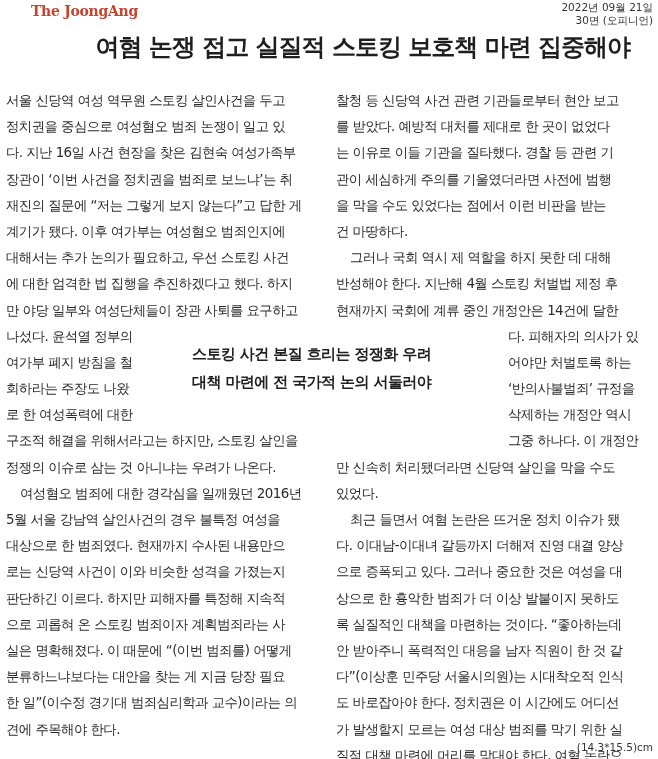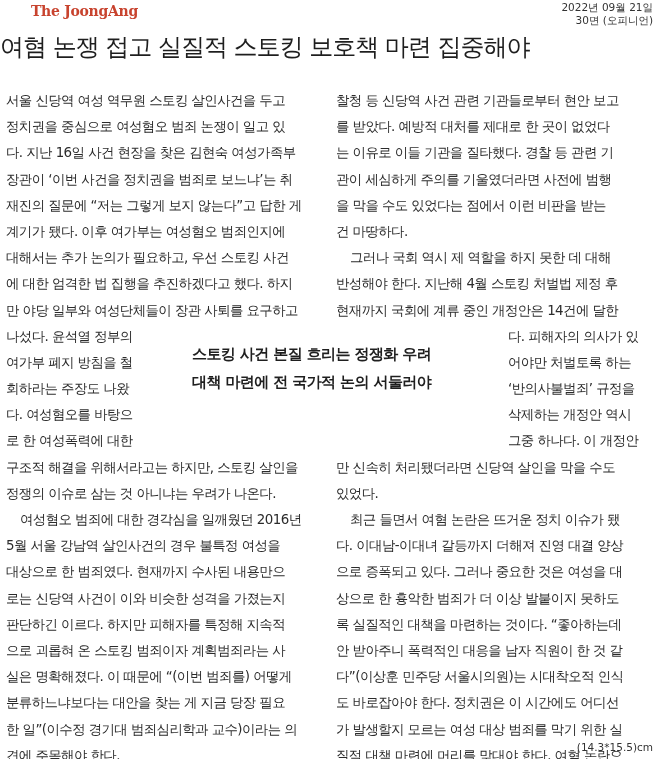--- a/index.html
+++ b/index.html
@@ -1,22 +1,22 @@
 <!DOCTYPE html>
 <html><head>
 <meta charset="utf-8">
 <style>
   html, body { margin:0; padding:0; background:#ffffff; }
   body { width:658px; height:759px; position:relative; overflow:hidden;
          font-family:"DejaVu Sans","Liberation Sans",sans-serif; color:#2a2a2a; }
   .logo { position:absolute; left:5px; top:3px; font-family:"DejaVu Serif","Liberation Serif",serif;
           font-weight:bold; font-size:14px; color:#c8432e; letter-spacing:-0.3px;margin-left:26px; }
   .meta { position:absolute; right:5px; top:1px; text-align:right; font-size:10.5px; line-height:13px; color:#333; }
-  .headline { position:absolute; left:0; top:30px; width:630px; text-align:left;
-              font-size:24px; font-weight:normal; color:#1e1e1e; letter-spacing:-1px; line-height:34px;
+  .headline { position:absolute; left:0; top:30px; width:630px; text-align:right;
+              font-size:24px; font-weight:bold; color:#1e1e1e; letter-spacing:-1px; line-height:34px;
               font-family:"DejaVu Sans","Liberation Sans",sans-serif; }
   .col { position:absolute; font-size:13.4px; letter-spacing:-0.55px; color:#2b2b2b; }
   .line { height:26.2px; line-height:26.2px; white-space:nowrap; overflow:hidden; }
   .line.indent { padding-left:14px; }
   #col-left { left:6px; top:88px; width:316px; }
   #col-right { left:336px; top:88px; width:318px; }
   .short-r { text-align:right; }
   .pullquote { position:absolute; left:192px; top:340px; width:300px; text-align:left;
                font-size:15px; font-weight:bold; letter-spacing:-0.6px; color:#1f1f1f; line-height:28px;
                font-family:"DejaVu Serif","Liberation Serif",serif; }
@@ -39,21 +39,20 @@
   <div class="line">다. 지난 16일 사건 현장을 찾은 김현숙 여성가족부</div>
   <div class="line">장관이 ‘이번 사건을 정치권을 범죄로 보느냐’는 취</div>
   <div class="line">재진의 질문에 “저는 그렇게 보지 않는다”고 답한 게</div>
   <div class="line">계기가 됐다. 이후 여가부는 여성혐오 범죄인지에</div>
   <div class="line">대해서는 추가 논의가 필요하고, 우선 스토킹 사건</div>
   <div class="line">에 대한 엄격한 법 집행을 추진하겠다고 했다. 하지</div>
   <div class="line">만 야당 일부와 여성단체들이 장관 사퇴를 요구하고</div>
   <div class="line">나섰다. 윤석열 정부의</div>
   <div class="line">여가부 폐지 방침을 철</div>
   <div class="line">회하라는 주장도 나왔</div>
-  <div class="line">다. 여성혐오를 바탕으</div>
   <div class="line">로 한 여성폭력에 대한</div>
   <div class="line">구조적 해결을 위해서라고는 하지만, 스토킹 살인을</div>
   <div class="line">정쟁의 이슈로 삼는 것 아니냐는 우려가 나온다.</div>
   <div class="line indent">여성혐오 범죄에 대한 경각심을 일깨웠던 2016년</div>
   <div class="line">5월 서울 강남역 살인사건의 경우 불특정 여성을</div>
   <div class="line">대상으로 한 범죄였다. 현재까지 수사된 내용만으</div>
   <div class="line">로는 신당역 사건이 이와 비슷한 성격을 가졌는지</div>
   <div class="line">판단하긴 이르다. 하지만 피해자를 특정해 지속적</div>
   <div class="line">으로 괴롭혀 온 스토킹 범죄이자 계획범죄라는 사</div>
   <div class="line">실은 명확해졌다. 이 때문에 “(이번 범죄를) 어떻게</div>

